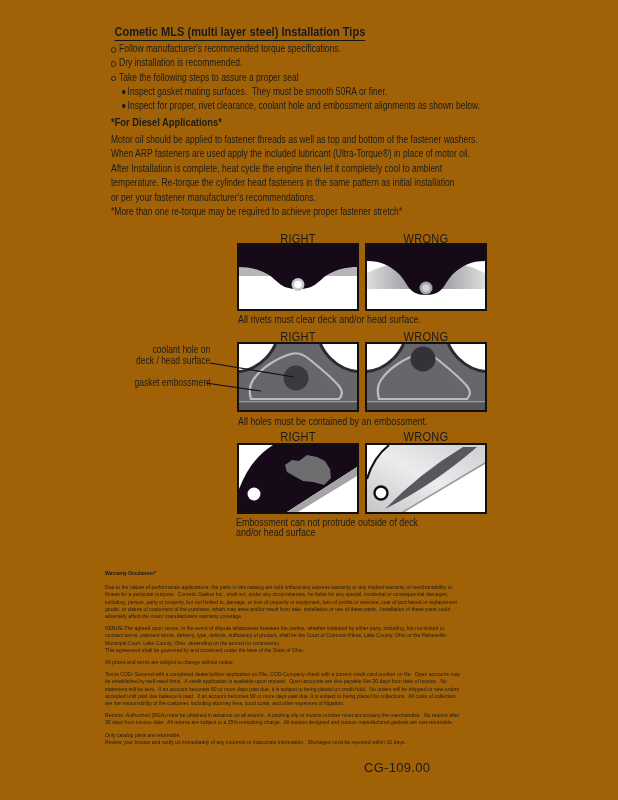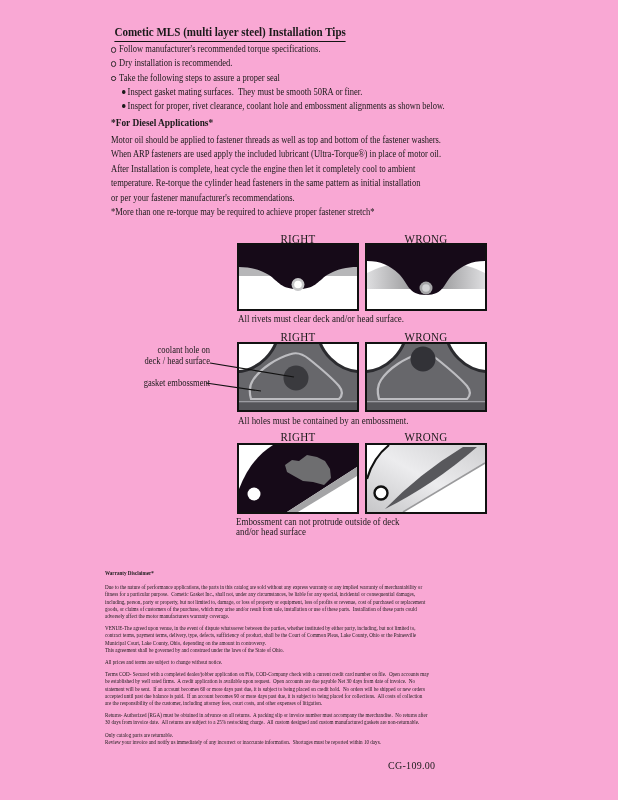--- a/index.html
+++ b/index.html
@@ -1,18 +1,18 @@
 <!DOCTYPE html>
 <html><head>
 <meta charset="utf-8">
 <style>
   html,body{margin:0;padding:0;background:#ffffff;}
   .page{
-    position:relative;width:618px;height:800px;background:#f9a8d4;overflow:hidden;
-    font-family:Liberation Serif, serif;color:#1a1a1a;
+    position:relative;width:618px;height:800px;background:#a16207;overflow:hidden;
+    font-family:Liberation Sans, sans-serif;color:#1a1a1a;
   }
   .cond{transform:scaleX(0.85);transform-origin:0 0;}
   .cond-c{transform:scaleX(0.85);transform-origin:50% 0;}
   .cond-r{transform:scaleX(0.85);transform-origin:100% 0;}
   .pre{white-space:pre-wrap;}
 
   
   .text-col{position:absolute;left:111px;top:0;width:560px;}
   .doc-title{
     position:absolute;left:4px;top:24px;margin:0;font-size:13px;font-weight:bold;
@@ -32,21 +32,21 @@
   .dg-box{position:absolute;display:block;}
   .dg-caption{position:absolute;font-size:10.5px;line-height:10px;}
   .annotation{position:absolute;right:408px;text-align:right;font-size:10px;line-height:10.5px;white-space:pre-line;}
   .leader{position:absolute;left:203px;top:353px;z-index:5;pointer-events:none;}
 
   
   .disclaimer{position:absolute;left:105px;top:570px;width:560px;font-size:6px;line-height:7.2px;}
   .disclaimer h3{margin:0 0 7px 0;font-size:6px;font-weight:bold;}
   .disclaimer p{margin:0 0 5px 0;}
 
-  .page-num{position:absolute;left:388px;top:760px;font-size:10px;letter-spacing:0.3px;}
+  .page-num{position:absolute;left:364px;top:760px;font-size:13px;letter-spacing:0.3px;}
 </style>
 </head>
 <body>
 
 <div class="page">
 
   <div class="text-col cond">
     <h1 class="doc-title">Cometic MLS (multi layer steel) Installation Tips</h1>
 
     <div class="bullets">

